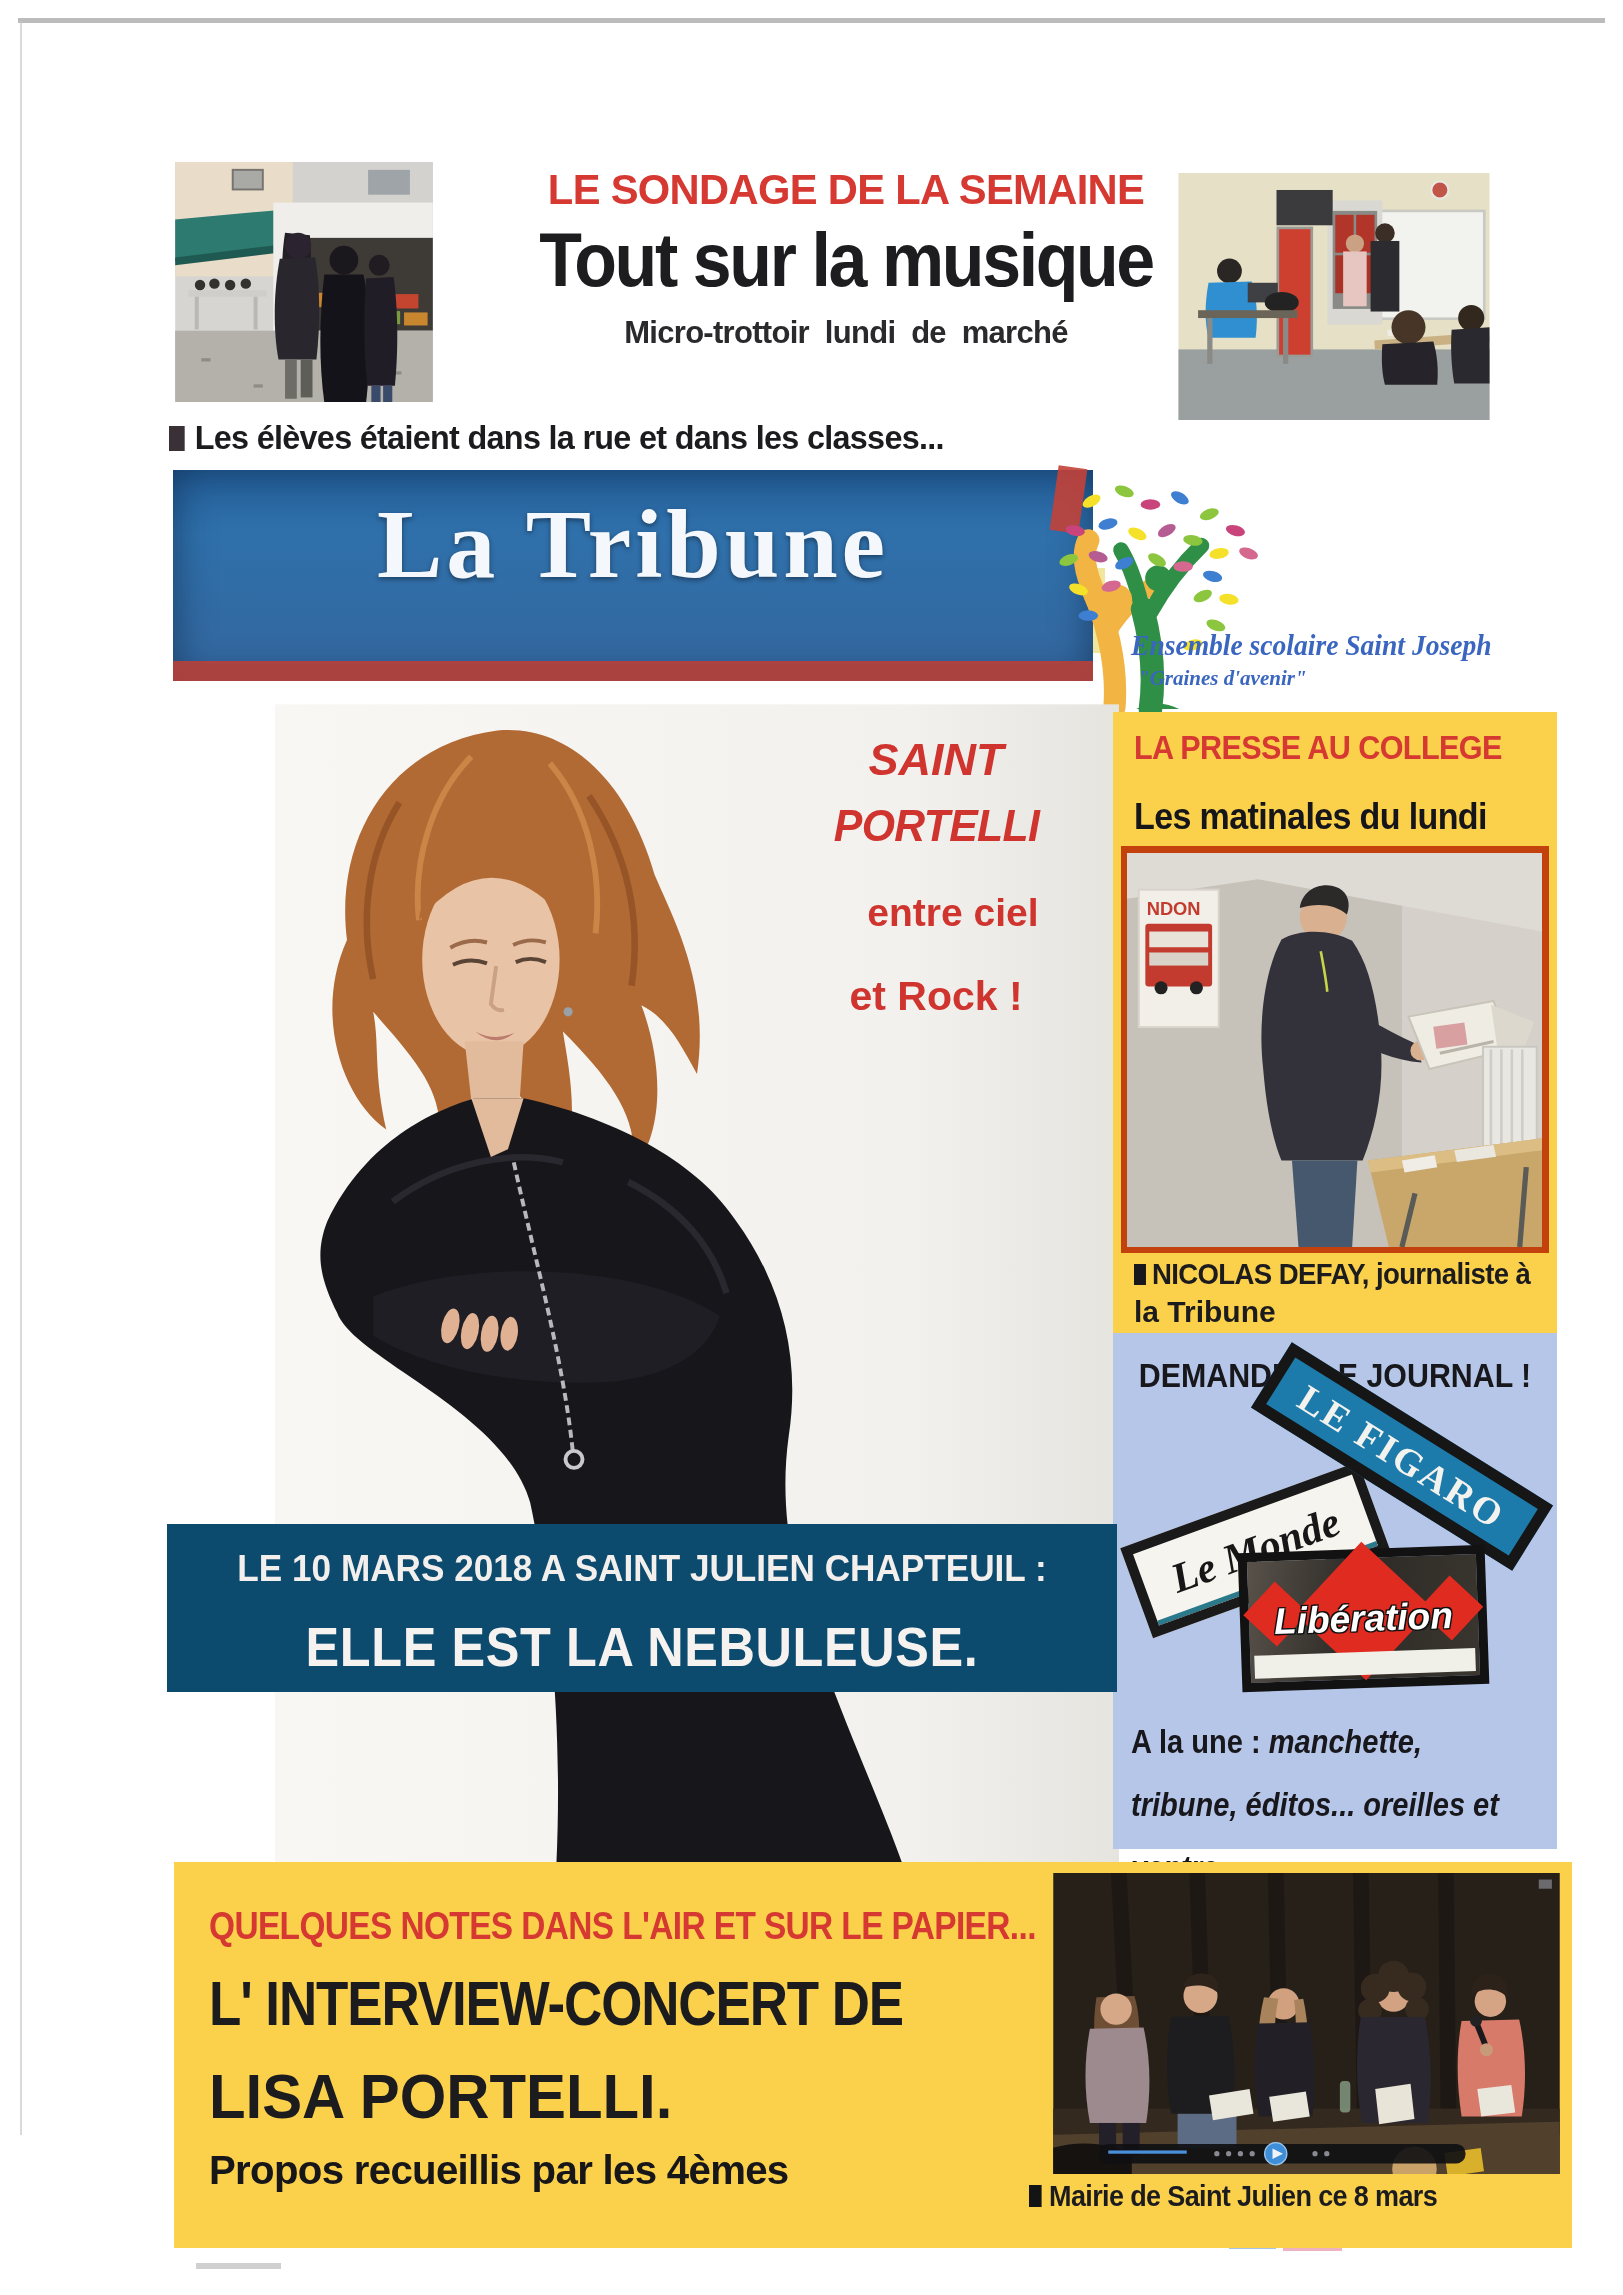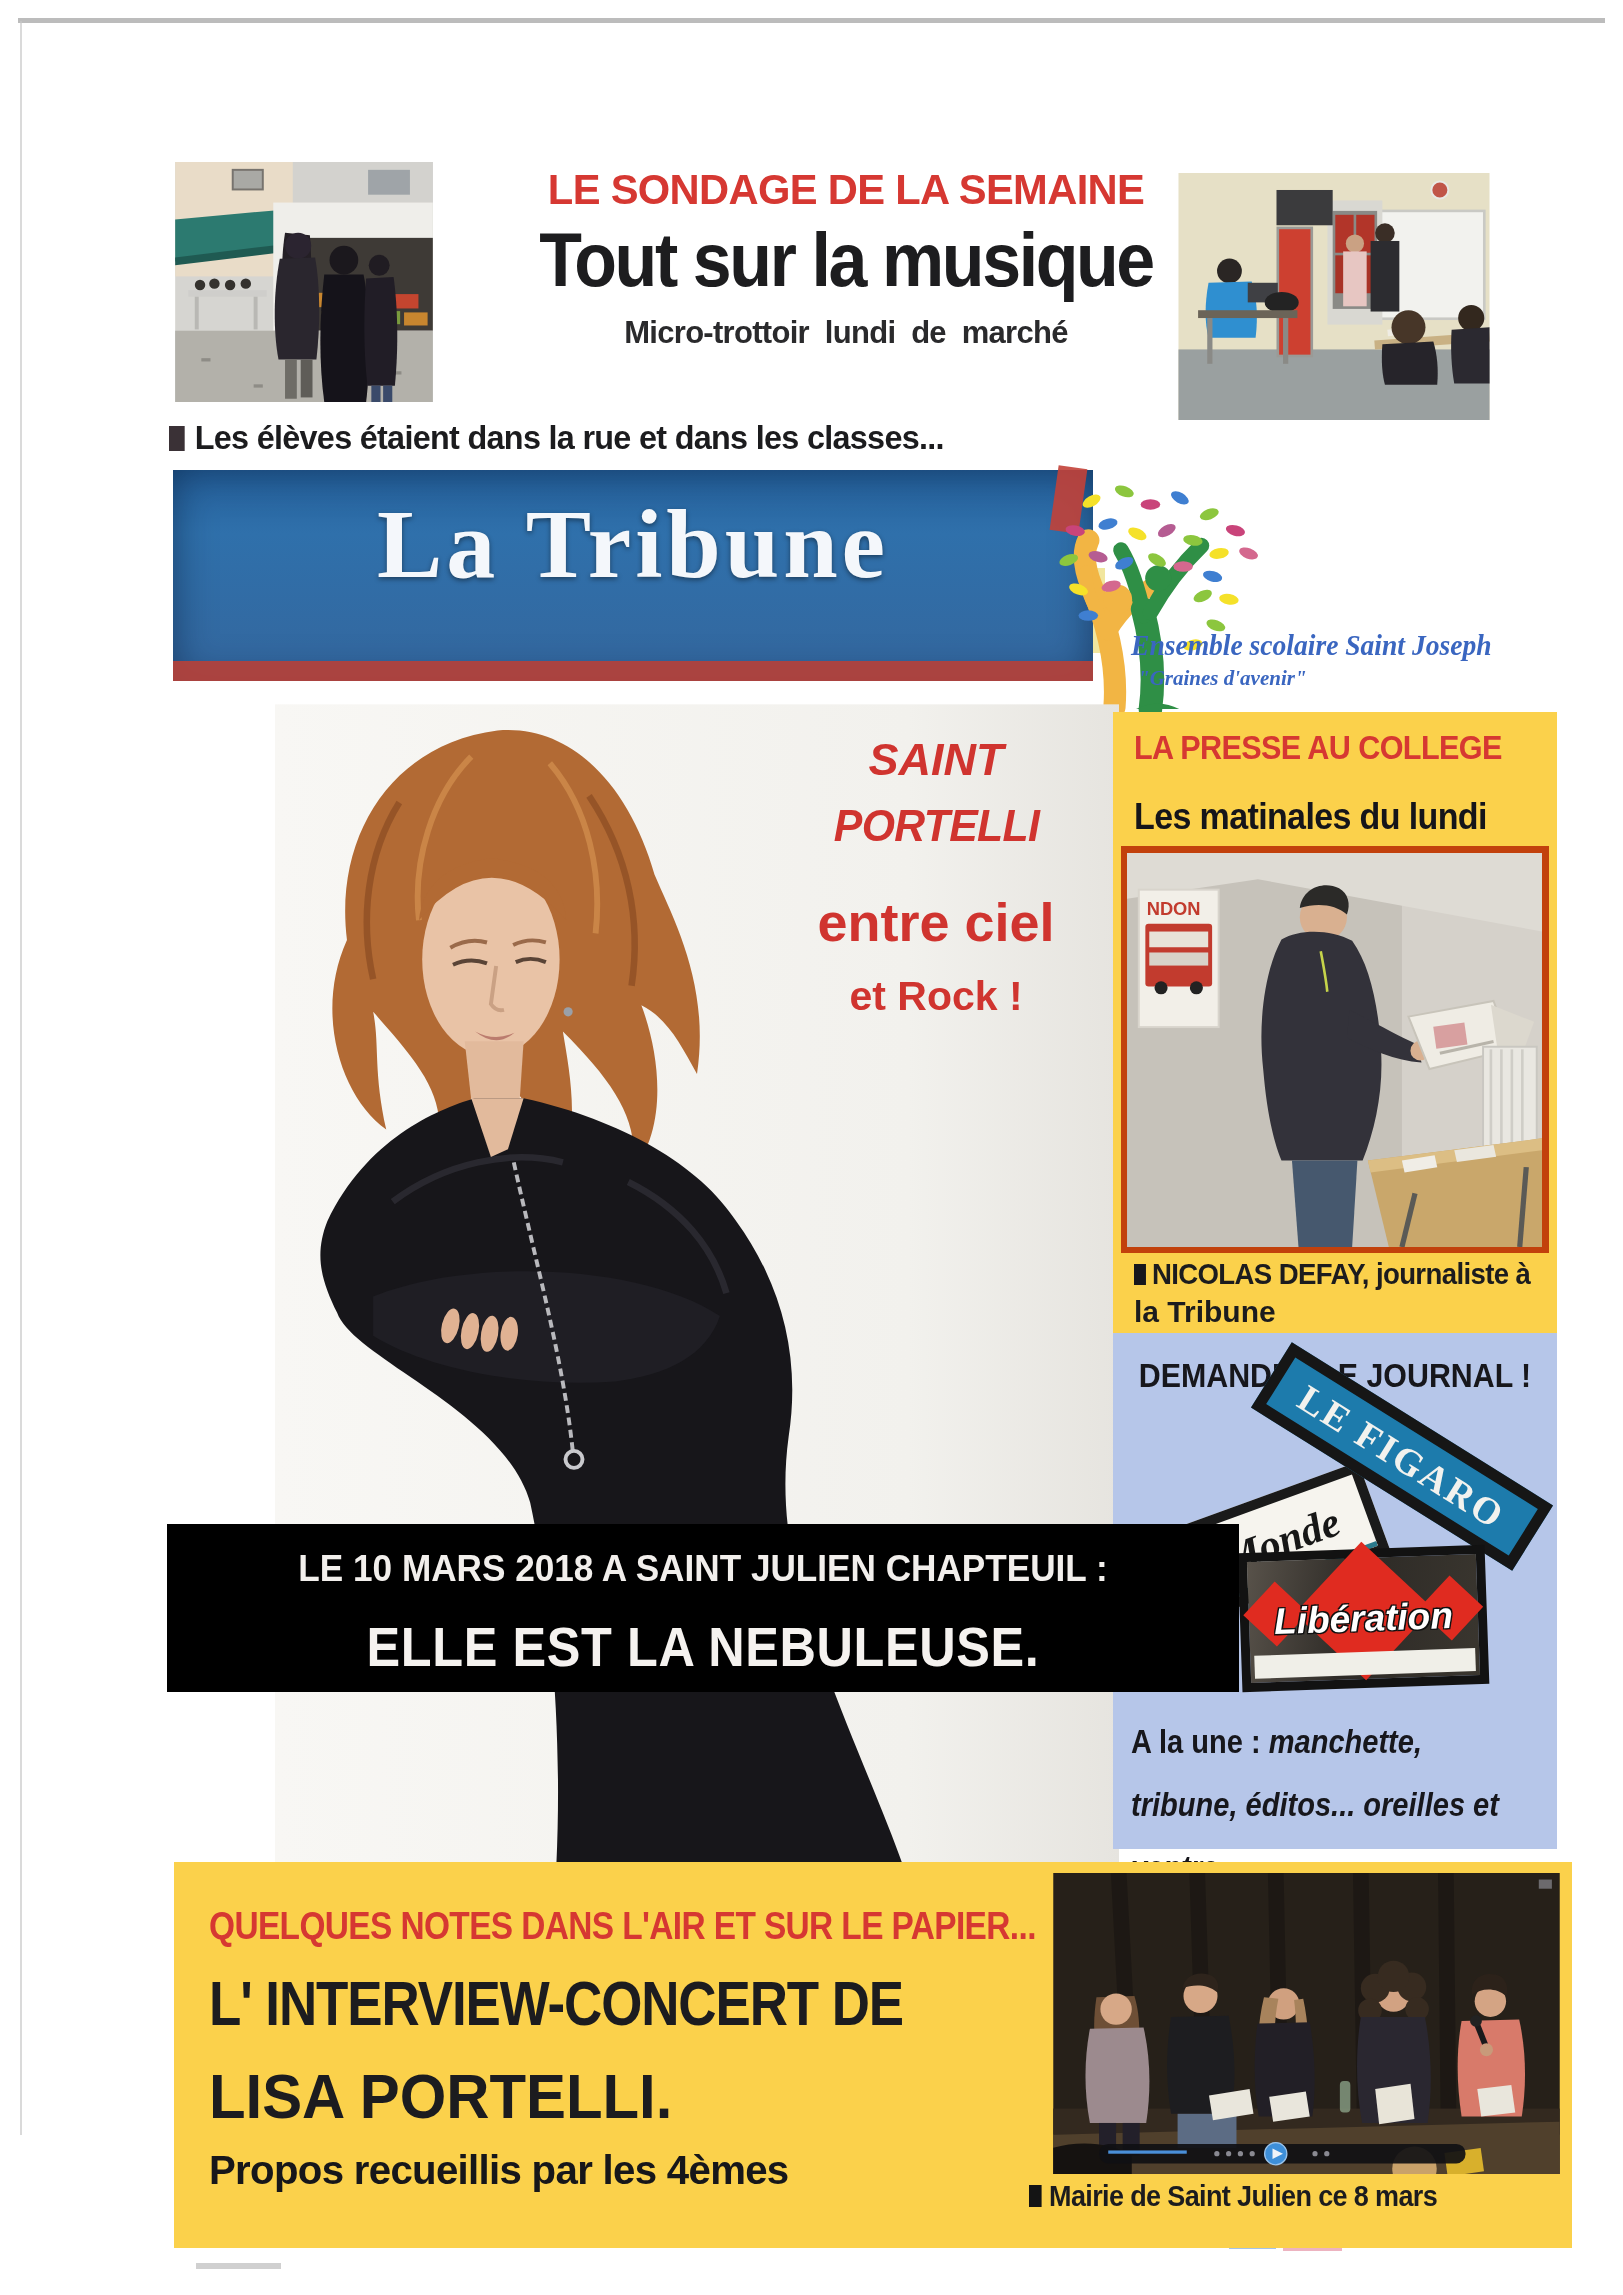--- a/index.html
+++ b/index.html
@@ -36,21 +36,21 @@
   #masthead-smear{right:-11.8px;top:98px;width:11.8px;height:85px;background:#e5d24e;opacity:.55;}
   
   #logo-block{left:1052px;top:475px;width:452px;height:238px;font-family:Liberation Serif, serif;}
   #logo-name{left:79px;top:154px;width:373px;font-size:29px;font-weight:bold;font-style:italic;color:#3a66c0;white-space:nowrap;transform:scaleX(.95);transform-origin:left;}
   #logo-motto{left:86px;top:191px;font-size:21px;font-weight:bold;font-style:italic;color:#3a66c0;}
   
   #lisa-photo{left:275px;top:704px;width:844px;height:1162px;z-index:1;}
   .artist-line{width:340px;color:#d0342f;font-weight:bold;z-index:2;}
   #artist1{left:766px;top:734px;font-size:45px;font-style:italic;}
   #artist2{left:753px;top:800px;width:367px;font-size:45px;font-style:italic;letter-spacing:-0.7px;transform:scaleX(.95);transform-origin:center;}
-  #tag1{left:766px;top:891px;font-size:54px;}
+  #tag1{left:783px;top:891px;font-size:39px;}
   #tag2{left:766px;top:973px;font-size:41px;}
   
   #sidebar{left:1113px;top:712px;width:444px;height:621px;background:#fbd14b;z-index:2;}
   #sb-heading{left:21px;top:15.7px;font-size:34px;letter-spacing:-0.7px;transform:scaleX(.9);transform-origin:left;white-space:nowrap;}
   #sb-sub{left:21px;top:84px;font-size:37px;letter-spacing:-0.7px;color:#15151a;transform:scaleX(.92);transform-origin:left;white-space:nowrap;}
   #sb-photo-frame{left:7.9px;top:134px;width:415px;height:394px;background:#c2410c;padding:6.5px;}
   #sb-cap1{left:21px;top:545px;font-size:30px;letter-spacing:-0.7px;transform:scaleX(.92);transform-origin:left;white-space:nowrap;}
   #sb-cap1 .sqbullet{width:13px;height:21px;margin-right:6.5px;margin-top:-2.6px;background:#17171c;}
   #sb-cap2{left:21px;top:583px;font-size:30px;}
   
@@ -66,21 +66,21 @@
           background:linear-gradient(100deg,#58524a 0%,#2d2a26 45%,#3a362f 100%);z-index:3;}
   #np-lib .diamond{position:absolute;left:50%;top:44%;width:98px;height:98px;background:#e02b20;transform:translate(-50%,-50%) rotate(45deg);}
   #np-lib .diamond.d2{width:46px;height:46px;left:12%;}
   #np-lib .diamond.d3{width:46px;height:46px;left:88%;}
   #np-lib .np-text{position:relative;font-weight:bold;font-style:italic;font-size:37px;color:#fff;
                    text-shadow:1.3px 1.3px 0 #111,-1.3px 1.3px 0 #111,1.3px -1.3px 0 #111,-1.3px -1.3px 0 #111;}
   #np-lib .strip{position:absolute;left:3.9px;right:3.9px;bottom:3.9px;height:23.6px;background:#f0efe8;}
   #jp-body{left:18.3px;top:377px;font-size:33px;font-weight:bold;color:#17171c;line-height:63px;transform:scaleX(.88);transform-origin:left;white-space:nowrap;}
   #jp-body .it{font-style:italic;}
   
-  #banner{left:167px;top:1524px;width:1072px;height:168px;background:#000000;z-index:3;}
+  #banner{left:167px;top:1524px;width:950px;height:168px;background:#0c4a6e;z-index:3;}
   #banner-l1{left:0;top:23.6px;width:100%;font-size:37px;color:#f2efec;font-weight:bold;transform:scaleX(.95);transform-origin:center;white-space:nowrap;}
   #banner-l2{left:0;top:90px;width:100%;font-size:56px;color:#f5f2ef;font-weight:bold;letter-spacing:0.7px;transform:scaleX(.9);transform-origin:center;white-space:nowrap;}
   
   #bottom-block{left:141px;top:1862px;width:1398px;height:386px;background:#fbd14b;z-index:4;margin-left:33px;}
   #bt-kicker{left:35px;top:43px;font-size:38px;letter-spacing:-0.7px;transform:scaleX(.88);transform-origin:left;white-space:nowrap;}
   #bt-title1{left:35px;top:105px;font-size:63px;color:#1c1c1f;letter-spacing:-1.3px;transform:scaleX(.84);transform-origin:left;white-space:nowrap;}
   #bt-title2{left:35px;top:198px;font-size:63px;color:#1c1c1f;transform:scaleX(.95);transform-origin:left;white-space:nowrap;}
   #bt-byline{left:35px;top:285px;font-size:41px;color:#17171a;letter-spacing:-0.7px;transform:scaleX(.98);transform-origin:left;white-space:nowrap;}
   #stage-photo{left:879px;top:11px;width:507px;height:301px;}
   #bt-caption{left:855px;top:317px;font-size:30px;letter-spacing:-0.7px;transform:scaleX(.9);transform-origin:left;white-space:nowrap;}

